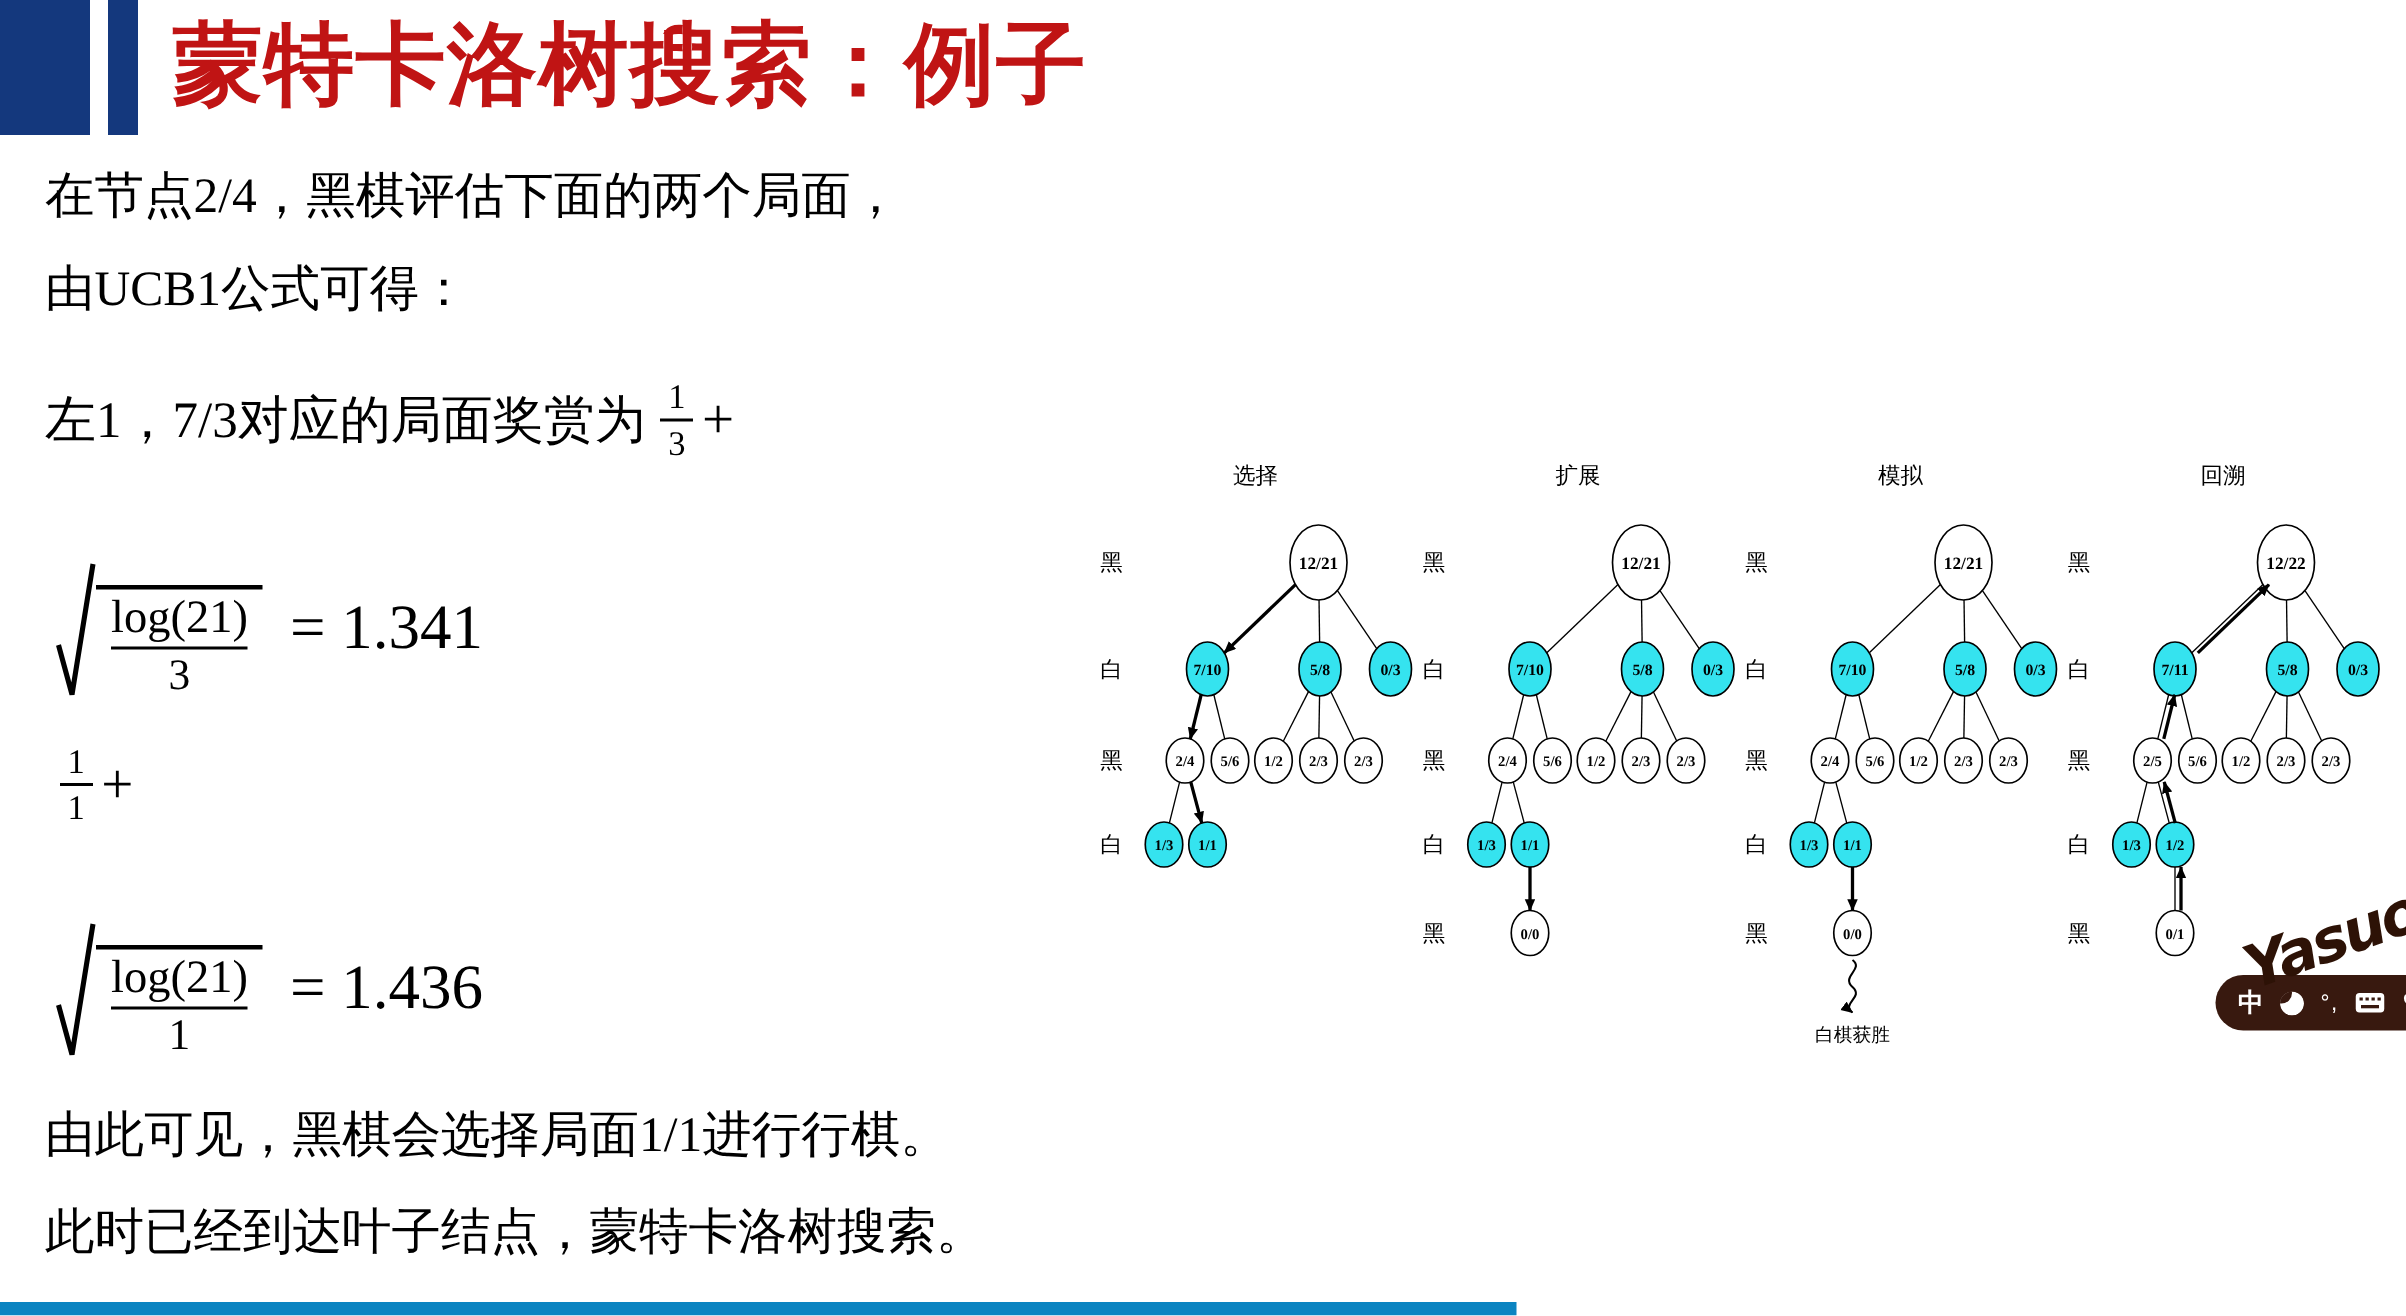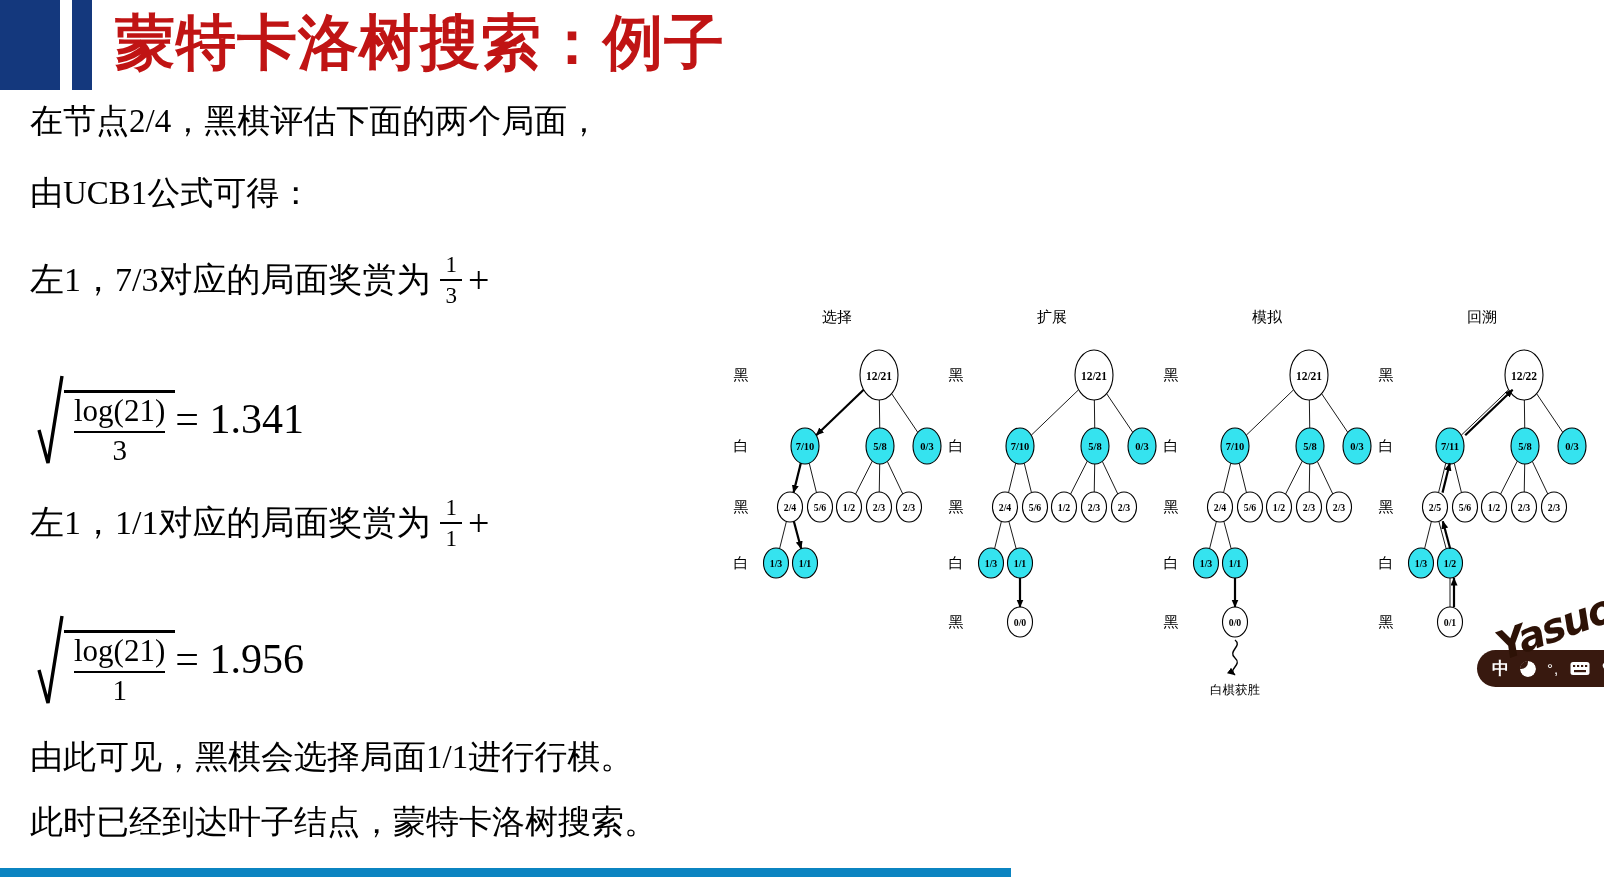--- a/index.html
+++ b/index.html
@@ -12,40 +12,40 @@
   }
   .accent-bar{position:absolute;top:0;background:var(--navy);}
   .bar-wide{left:0;width:60px;height:90px;}
   .bar-narrow{left:72px;width:20px;height:90px;}
   .title{
     position:absolute;left:113px;top:6px;margin:2px;
     font-family:"Liberation Sans","DejaVu Sans",sans-serif;
     font-weight:900;font-size:60px;line-height:1.15;color:var(--red);letter-spacing:1px;
   }
   .p{position:absolute;left:30px;margin:0;font-size:33px;line-height:1.2;white-space:nowrap;}
-  .p1{top:102px;}
+  .p1{top:112px;}
   .p2{top:174px;}
   .p6{top:738px;}
   .p7{top:803px;}
   .mline{position:absolute;left:30px;font-size:34px;white-space:nowrap;display:flex;align-items:center;}
   .l3{top:252px;}
   .l5{top:495px;}
   .sfrac{display:inline-flex;flex-direction:column;align-items:center;line-height:1;margin:0 6px 0 10px;font-size:23px;}
   .sfrac .sn{border-bottom:2px solid #000;padding:1px 5px 3px;}
   .sfrac .sd{padding-top:3px;}
   .plus{font-size:38px;}
   .formula{position:absolute;left:36px;display:flex;align-items:flex-start;}
   .f1{top:372px;}
   .f2{top:612px;}
   .radsvg{display:block;}
   .fracbox{display:flex;flex-direction:column;align-items:center;border-top:3.5px solid #000;padding:2px 10px 0;margin-top:18px;line-height:1.05;}
   .fracbox .fn{font-size:31px;}
   .fracbox .fbar{align-self:stretch;height:2.5px;background:#000;margin:3px 0 2px;}
   .fracbox .fd{font-size:29px;}
-  .res{font-size:42px;margin-top:26px;line-height:1;}
+  .res{font-size:42px;margin-left:18px;margin-top:26px;line-height:1;}
   .diagram{position:absolute;left:727px;top:300px;display:flex;}
   .diagram svg{display:block;}
   svg text{font-family:"Liberation Serif","DejaVu Serif",serif;}
   .watermark-sig{
     position:absolute;left:1494px;top:604px;z-index:3;
     font-family:"DejaVu Sans",sans-serif;font-style:italic;font-weight:bold;
     font-size:40px;color:#2d1206;transform:rotate(-20deg);letter-spacing:-2px;
   }
   .ime-bar{
     position:absolute;left:1477px;top:650px;width:160px;height:37px;z-index:2;
@@ -86,38 +86,37 @@
   </svg>
   <span class="fracbox">
     <span class="fn">log(21)</span>
     <span class="fbar"></span>
     <span class="fd">3</span>
   </span>
   <span class="res">= 1.341</span>
 </div>
 
 <div class="mline l5">
-  <span>左1，1/1对应的局面奖赏为</span>
   <span class="sfrac">
       <span class="sn">1</span>
       <span class="sd">1</span>
     </span>
   <span class="plus">+</span>
 </div>
 
 <div class="formula f2">
   <svg class="radsvg" width="28" height="96">
     <polyline points="3,58 12,91 26,4" fill="none" stroke="#000" stroke-width="3.4"></polyline>
   </svg>
   <span class="fracbox">
     <span class="fn">log(21)</span>
     <span class="fbar"></span>
     <span class="fd">1</span>
   </span>
-  <span class="res">= 1.956</span>
+  <span class="res">= 1.436</span>
 </div>
 
 <p class="p p6">由此可见，黑棋会选择局面1/1进行行棋。</p>
 <p class="p p7">此时已经到达叶子结点，蒙特卡洛树搜索。</p>
 
 <div class="diagram" id="diagram">
     <svg viewBox="0 0 215 400" width="215" height="400">
       <defs>
         <marker id="ah0" markerWidth="9" markerHeight="8" refX="7.5" refY="3.5" orient="auto" markerUnits="userSpaceOnUse">
           <polygon points="0,0 8,3.5 0,7" fill="#000"></polygon>

